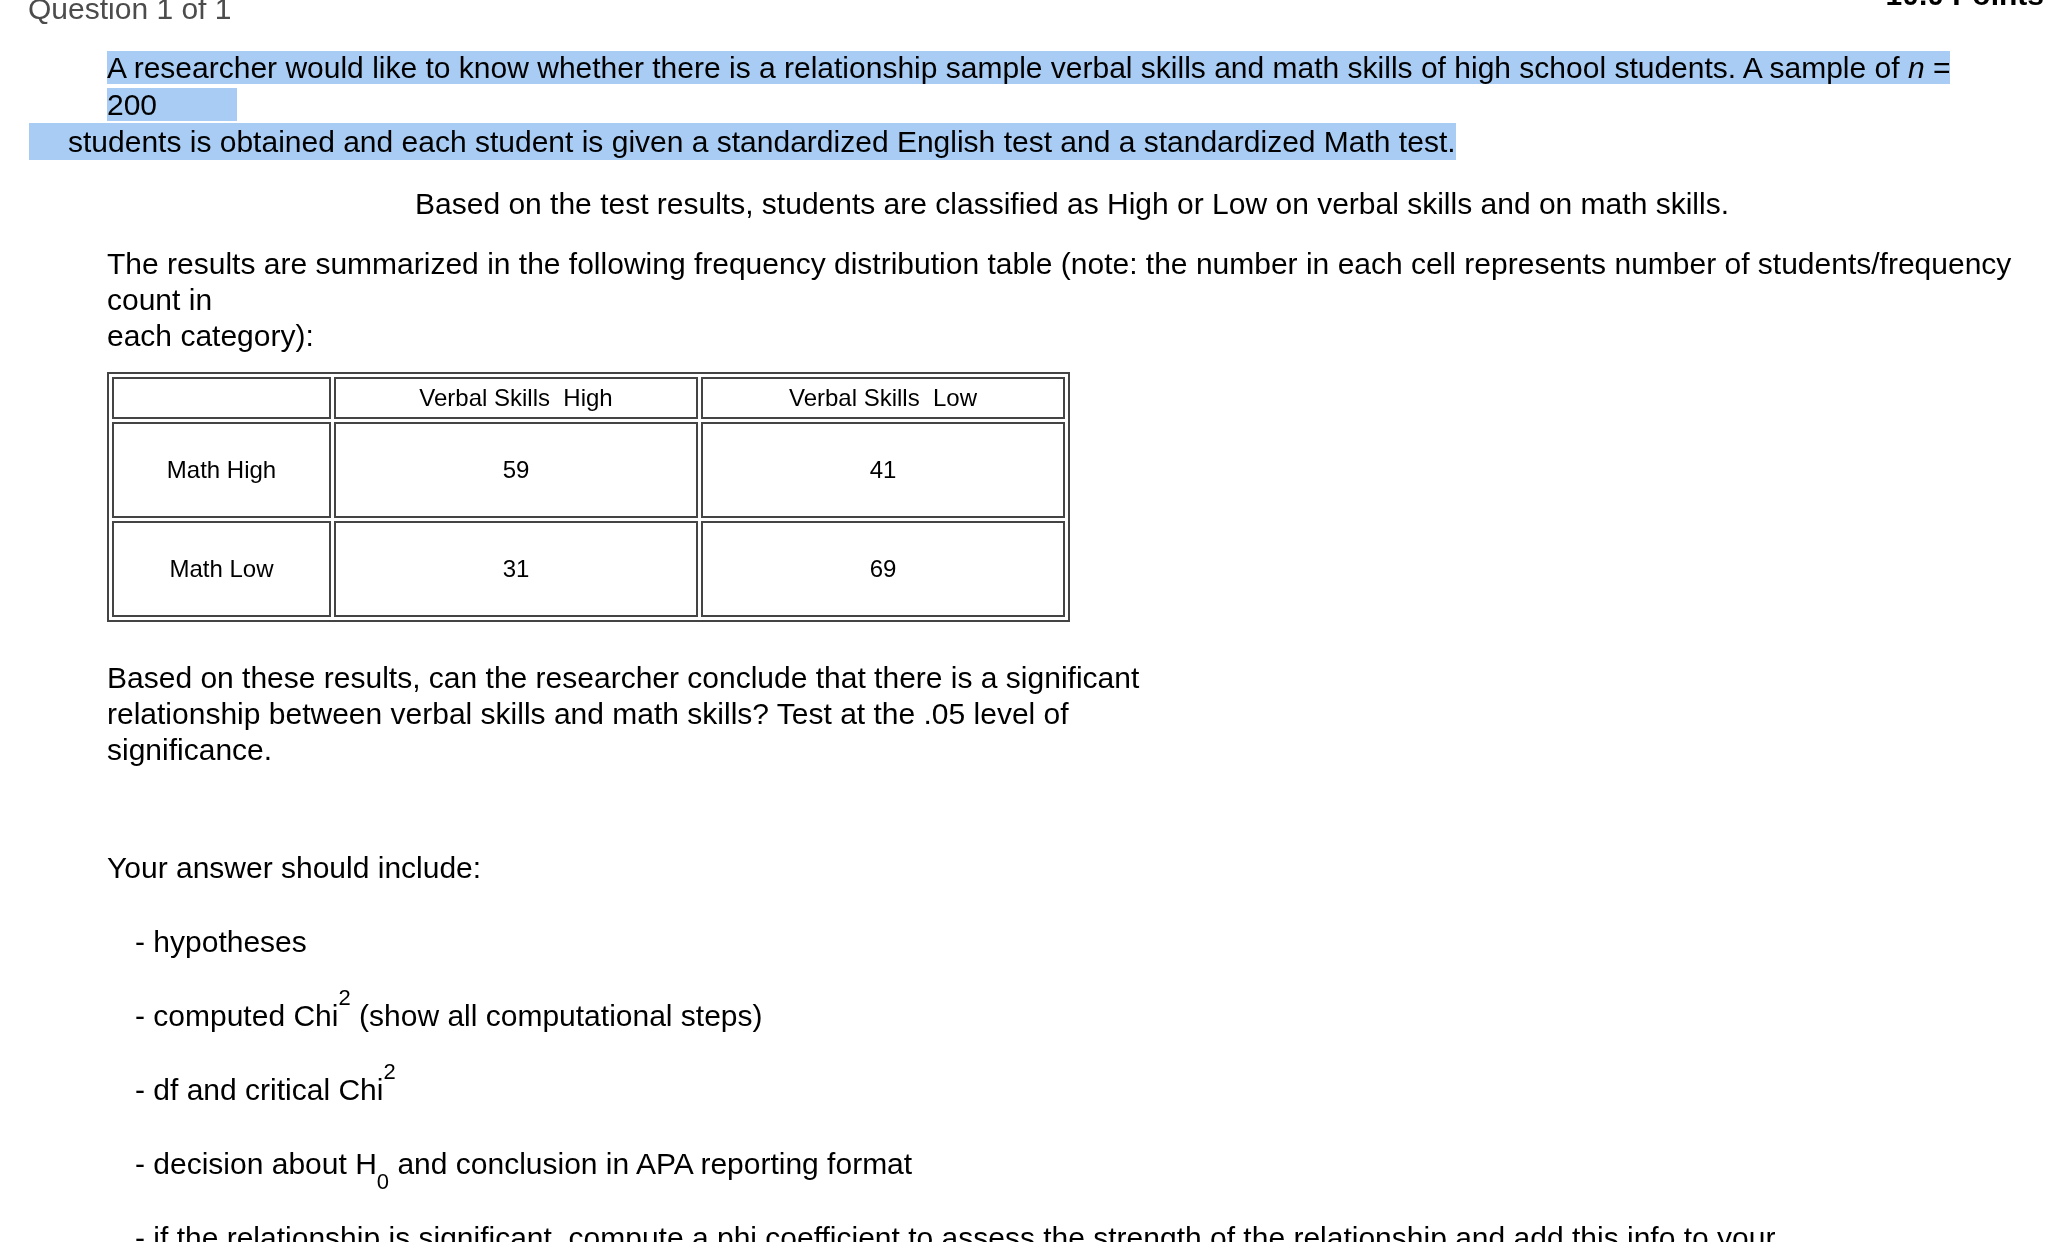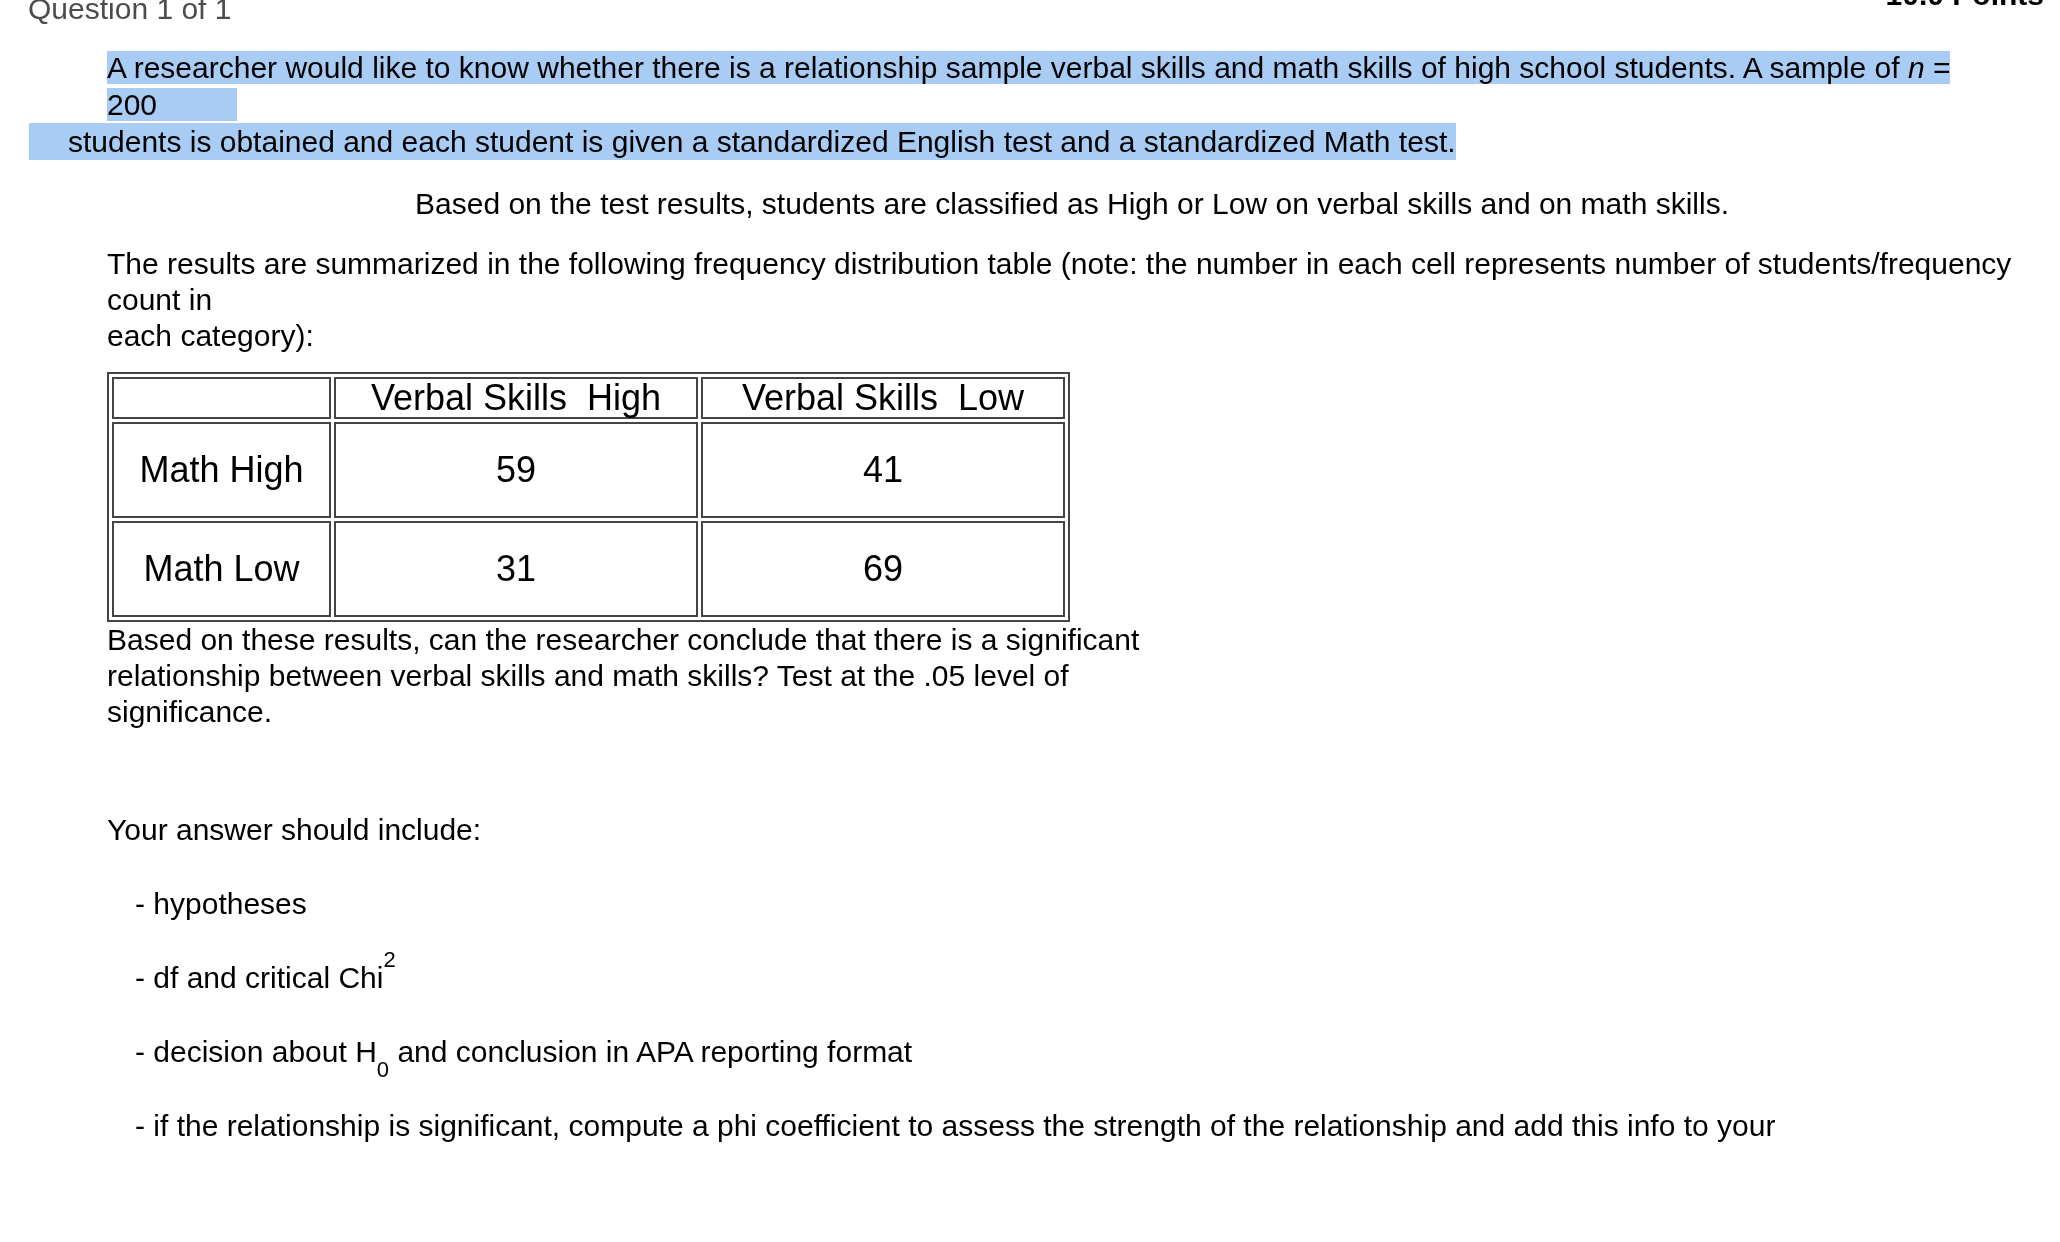--- a/index.html
+++ b/index.html
@@ -63,27 +63,27 @@
     border-collapse: separate;
     border-spacing: 3px;
     border: 2px solid var(--table_border, #444444);
     background: #ffffff;
   }
   .freq-table td, .freq-table th {
     border: 2px solid var(--table_border, #444444);
     text-align: center;
     vertical-align: middle;
     font-weight: normal;
-    font-size: 36px;
+    font-size: 24px;
     padding: 0;
   }
   .freq-table .corner-cell { width: 215px; height: 38px; }
   .freq-table .head-cell   { width: 360px; height: 38px; white-space: pre; }
   .freq-table .row-label   { height: 92px; margin-top: 30px; }
-  .q-para { }
+  .q-para { margin-top: 38px; }
   .include-line { margin-top: 82px; }
   .bullet { margin-top: 38px; margin-left: 28px; }
   sup.exp {
     font-size: 22px;
     position: relative;
     top: -10px;
     line-height: 0;
   }
   sub.idx {
     font-size: 22px;
@@ -136,20 +136,21 @@
   <div class="q-para">
     <div>Based on these results, can the researcher conclude that there is a significant</div>
     <div>relationship between verbal skills and math skills? Test at the .05 level of</div>
     <div>significance.</div>
   </div>
 
   <div class="include-line">Your answer should include:</div>
 
   <div class="bullet">- hypotheses</div>
 
+  <div class="bullet"><span>- computed Chi</span><sup class="exp">2</sup><span> (show all computational steps)</span></div>
 
   <div class="bullet"><span>- df and critical Chi</span><sup class="exp">2</sup></div>
 
   <div class="bullet"><span>- decision about H</span><sub class="idx">0</sub><span> and conclusion in APA reporting format</span></div>
 
   <div class="bullet">
     <div>- if the relationship is significant, compute a phi coefficient to assess the strength of the relationship and add this info to your</div>
 
   </div>
 

